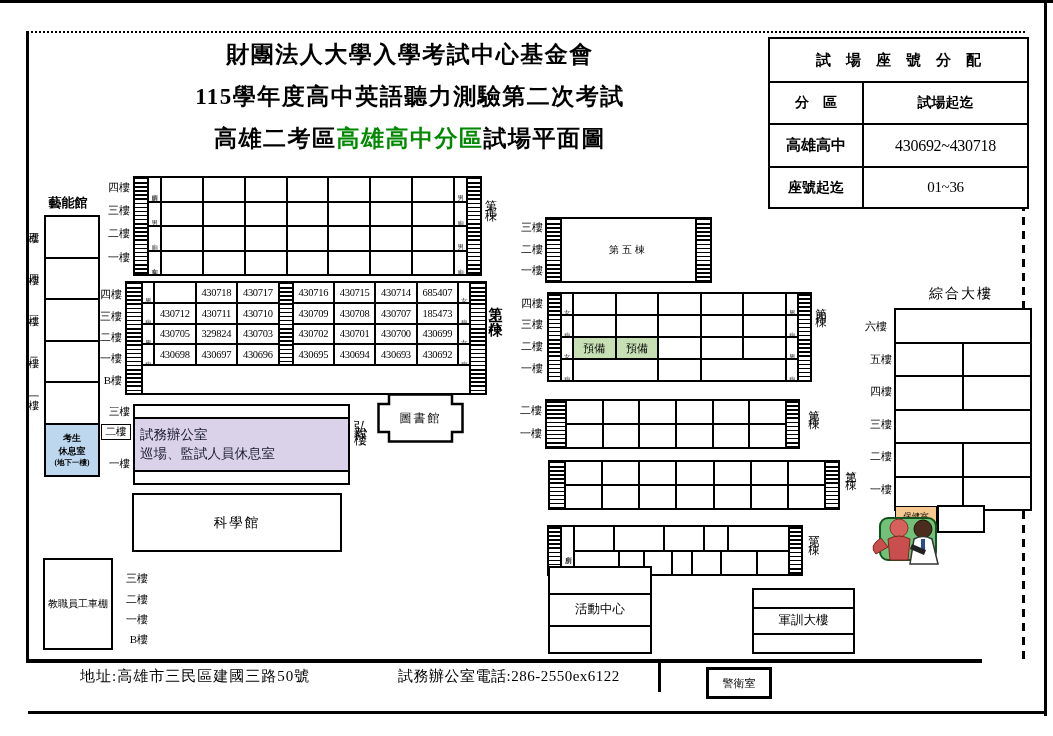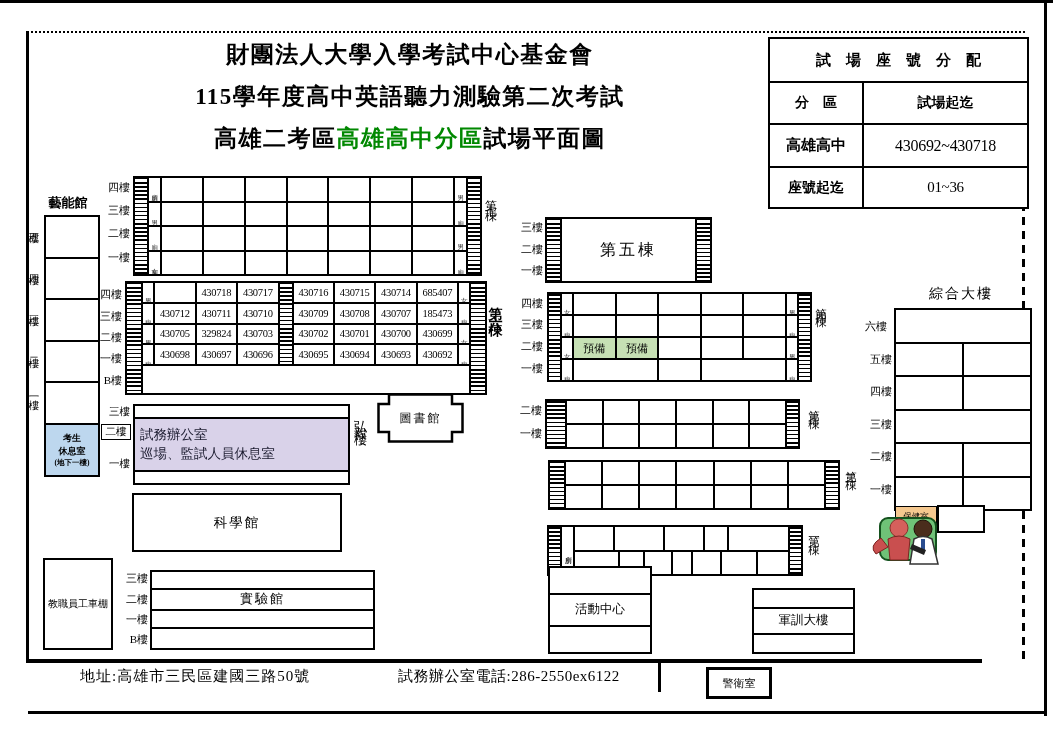--- a/index.html
+++ b/index.html
@@ -183,21 +183,21 @@
     </div>
     <div class="h" style="width:14px"></div>
   </div>
   <div class="bname" style="left:486px;top:296px;font-size:14px;font-weight:bold;letter-spacing:8px">第六棟</div>
 
   <div class="fl" style="left:514px;top:221px;width:29px;text-align:right">三樓</div>
   <div class="fl" style="left:514px;top:243px;width:29px;text-align:right">二樓</div>
   <div class="fl" style="left:514px;top:264px;width:29px;text-align:right">一樓</div>
   <div class="abs fx" style="left:545px;top:217px;width:163px;height:62px;border:2.5px solid #000">
     <div class="h" style="width:13px"></div>
-    <div class="c" style="flex:1;font-size:16px;letter-spacing:3px">第五棟</div>
+    <div class="c" style="flex:1;font-size:10px;letter-spacing:3px">第五棟</div>
     <div class="h" style="width:13px"></div>
   </div>
 
   <div class="fl" style="left:510px;top:297px;width:33px;text-align:right">四樓</div>
   <div class="fl" style="left:510px;top:318px;width:33px;text-align:right">三樓</div>
   <div class="fl" style="left:510px;top:340px;width:33px;text-align:right">二樓</div>
   <div class="fl" style="left:510px;top:362px;width:33px;text-align:right">一樓</div>
   <div class="abs fx" style="left:547px;top:292px;width:261px;height:86px;border:2.5px solid #000">
     <div class="h" style="width:11px"></div>
     <div class="gr wcg" style="width:10px;grid-template-rows:repeat(4,1fr)">
@@ -322,26 +322,20 @@
     <div class="h" style="width:11px"></div>
   </div>
   <div class="bname" style="left:806px;top:527px;font-size:11.5px;letter-spacing:4px">第一棟</div>
 
   <div class="abs c" style="left:132px;top:493px;width:206px;height:55px;border:2.5px solid #000;font-size:13.5px;letter-spacing:2px">科學館</div>
 
   <div class="fl" style="left:118px;top:572px;width:30px;text-align:right">三樓</div>
   <div class="fl" style="left:118px;top:593px;width:30px;text-align:right">二樓</div>
   <div class="fl" style="left:118px;top:613px;width:30px;text-align:right">一樓</div>
   <div class="fl" style="left:118px;top:633px;width:30px;text-align:right">B樓</div>
-  <div class="abs gr" style="left:150px;top:570px;width:221px;height:76px;border:2.5px solid #000;grid-template-rows:1fr 1.2fr 1fr 1.2fr">
-    <div class="c"></div>
-    <div class="c" style="font-size:13px;letter-spacing:2px">實驗館</div>
-    <div class="c"></div>
-    <div class="c"></div>
-  </div>
 
   <div class="abs c" style="left:43px;top:558px;width:66px;height:88px;border:2.5px solid #000;font-size:10px">教職員工車棚</div>
 
   <div class="abs gr" style="left:548px;top:566px;width:100px;height:84px;border:2.5px solid #000;grid-template-rows:1fr 1.15fr 1fr">
     <div class="c"></div>
     <div class="c" style="font-size:12.5px">活動中心</div>
     <div class="c"></div>
   </div>
 
   <div class="abs gr" style="left:752px;top:588px;width:99px;height:62px;border:2.5px solid #000;grid-template-rows:1fr 1.4fr 1fr">

